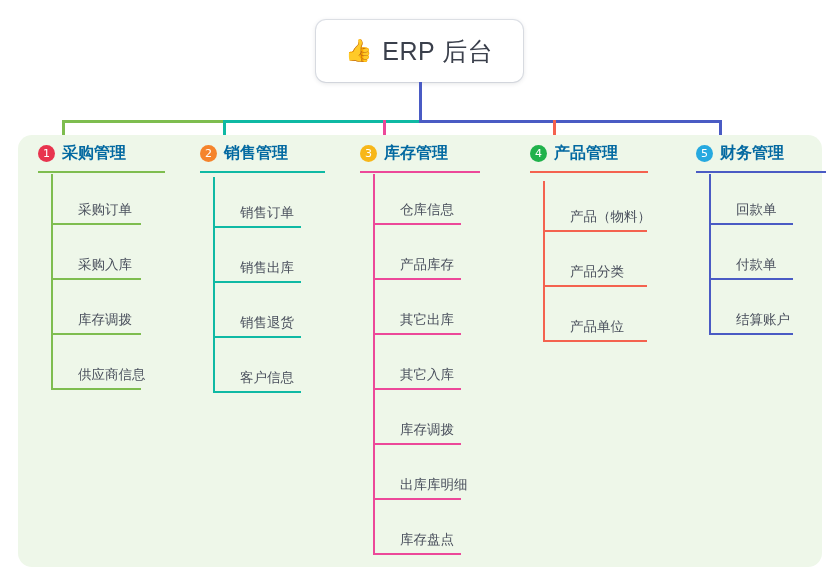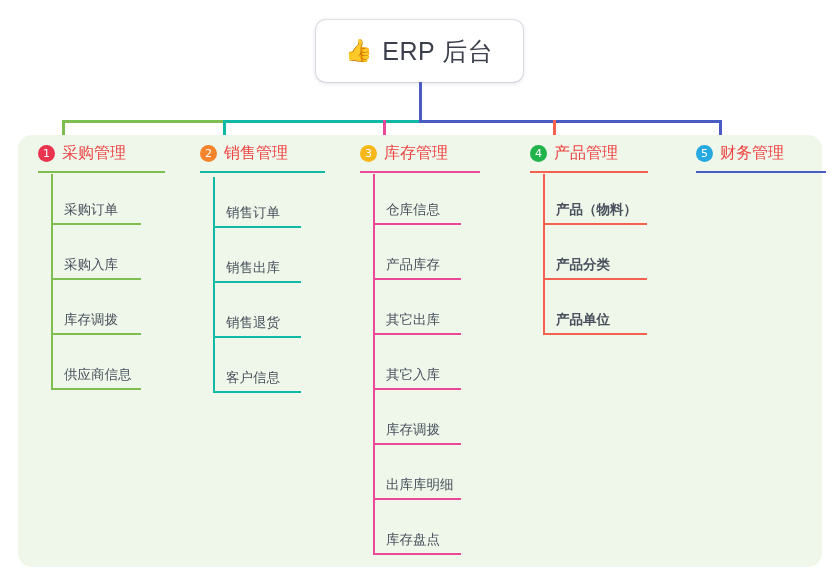--- a/index.html
+++ b/index.html
@@ -83,22 +83,23 @@
     border-radius: 50%;
     color: #ffffff;
     font-size: 11px;
     line-height: 17px;
     text-align: center;
     flex: none;
     font-family: "DejaVu Sans", sans-serif;
   }
   .col-title {
     font-size: 16px;
-    color: #ef4444;
+    color: #0369a1;
     white-space: nowrap;
+    font-weight: bold;
   }
   .col-underline {
     position: absolute;
     left: 20px;
     height: 2px;
   }
 
   
   .leaf-wrap {
     position: relative;
@@ -109,21 +110,21 @@
     top: 0;
     width: 2px;
   }
   .leaf {
     position: relative;
     height: 55px;
     box-sizing: border-box;
   }
   .leaf-label {
     position: absolute;
-    left: 46px;
+    left: 60px;
     bottom: 10px;
     font-size: 13.5px;
     color: #494f5c;
     white-space: nowrap;
   }
   .leaf-underline {
     position: absolute;
     left: 33px;
     bottom: 4px;
     height: 1.6px;
@@ -243,21 +244,21 @@
             <div class="leaf-underline" style="width: 88px; background: rgb(236, 72, 153);"></div>
           </div>
         </div>
       </div>
       <div class="col" style="left: 510px; width: 166px;">
         <div class="col-head">
           <span class="badge" style="background: rgb(32, 178, 75);">4</span>
           <span class="col-title">产品管理</span>
         </div>
         <div class="col-underline" style="width: 118px; background: rgb(244, 98, 79); top: 36px;"></div>
-        <div class="leaf-wrap" style="margin-top: 3px; font-weight: bold;">
+        <div class="leaf-wrap" style="margin-top: 10px;">
           <div class="spine" style="height: 159px; background: rgb(244, 98, 79);"></div>
           <div class="leaf">
             <span class="leaf-label">产品（物料）</span>
             <div class="leaf-underline" style="width: 104px; background: rgb(244, 98, 79);"></div>
           </div>
           <div class="leaf">
             <span class="leaf-label">产品分类</span>
             <div class="leaf-underline" style="width: 104px; background: rgb(244, 98, 79);"></div>
           </div>
           <div class="leaf">
@@ -265,16 +266,31 @@
             <div class="leaf-underline" style="width: 104px; background: rgb(244, 98, 79);"></div>
           </div>
         </div>
       </div>
       <div class="col" style="left: 676px; width: 146px;">
         <div class="col-head">
           <span class="badge" style="background: rgb(38, 169, 224);">5</span>
           <span class="col-title">财务管理</span>
         </div>
         <div class="col-underline" style="width: 130px; background: rgb(74, 91, 196); top: 36px;"></div>
+        <div class="leaf-wrap" style="margin-top: 3px;">
+          <div class="spine" style="height: 159px; background: rgb(74, 91, 196);"></div>
+          <div class="leaf">
+            <span class="leaf-label">回款单</span>
+            <div class="leaf-underline" style="width: 84px; background: rgb(74, 91, 196);"></div>
+          </div>
+          <div class="leaf">
+            <span class="leaf-label">付款单</span>
+            <div class="leaf-underline" style="width: 84px; background: rgb(74, 91, 196);"></div>
+          </div>
+          <div class="leaf">
+            <span class="leaf-label">结算账户</span>
+            <div class="leaf-underline" style="width: 84px; background: rgb(74, 91, 196);"></div>
+          </div>
+        </div>
       </div>
     </div>
 
 </div>
 
 </body></html>

